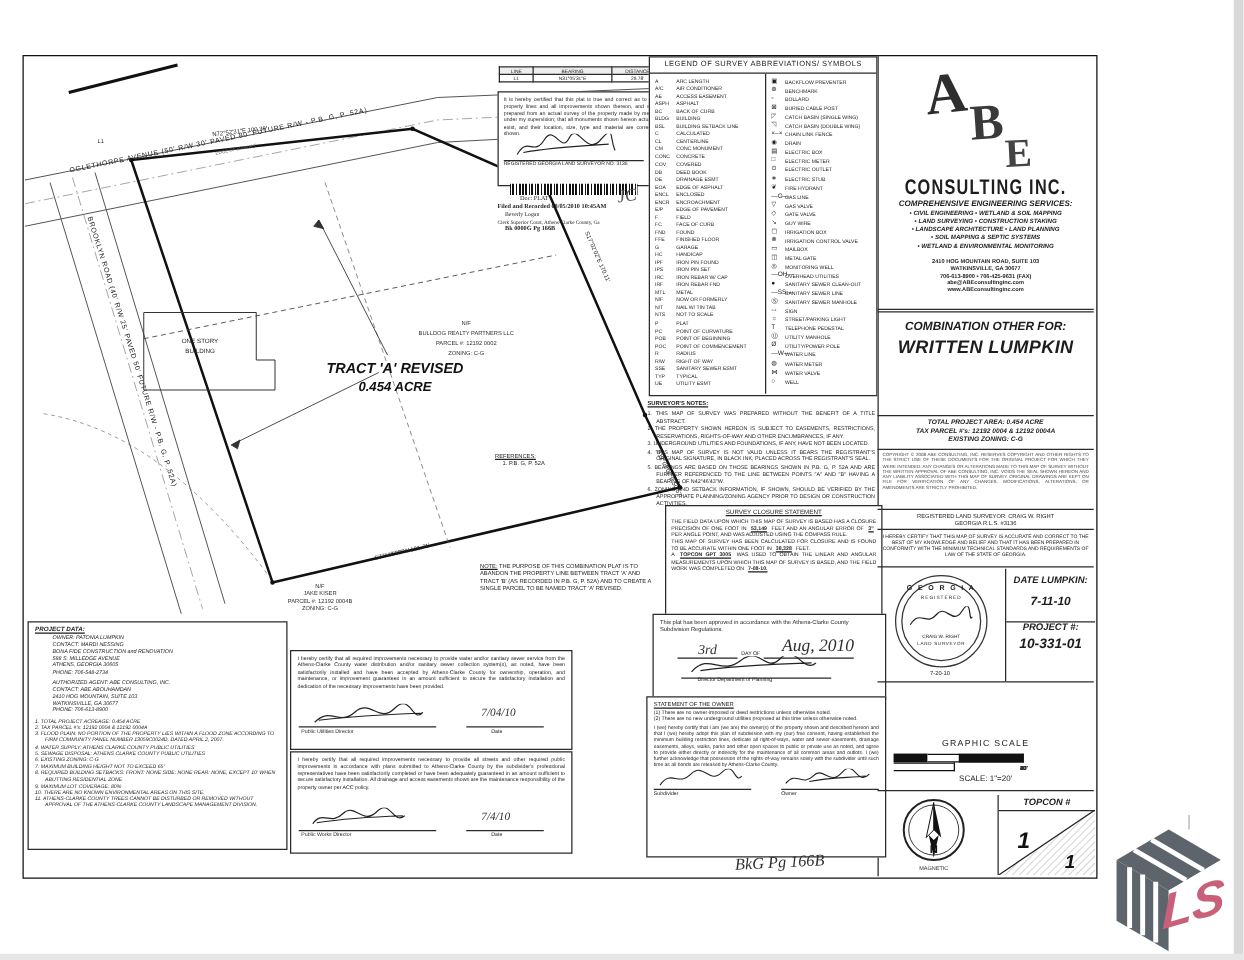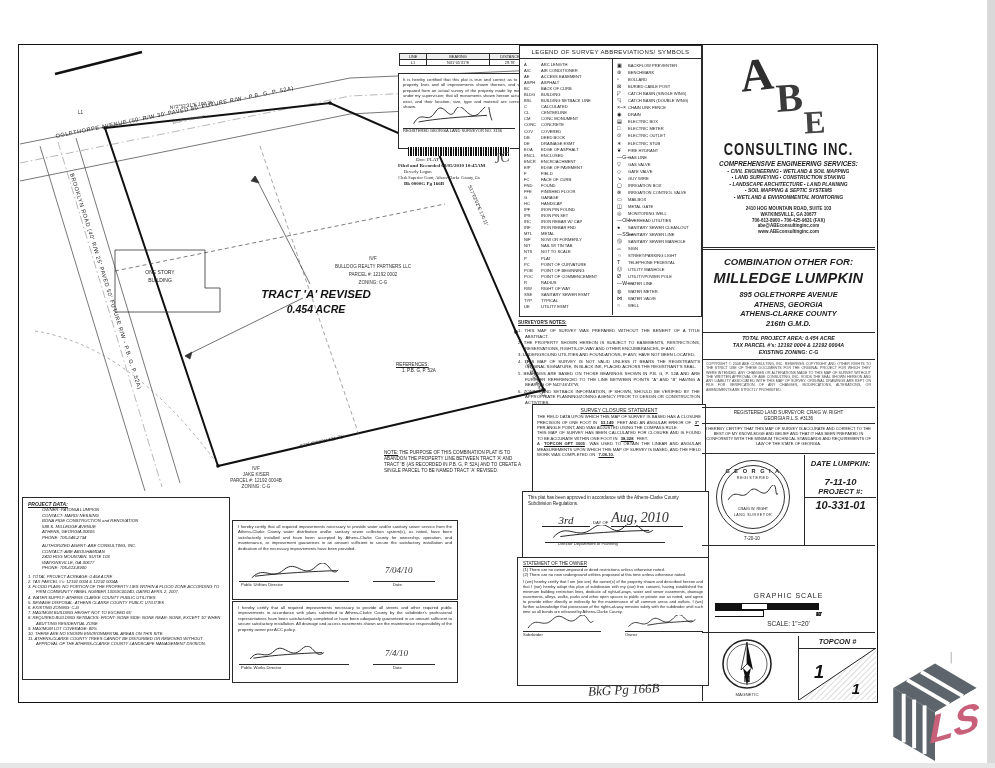--- a/index.html
+++ b/index.html
@@ -505,21 +505,21 @@
       <span>WAS USED TO OBTAIN THE LINEAR AND ANGULAR MEASUREMENTS UPON WHICH THIS MAP OF SURVEY IS BASED, AND THE FIELD WORK WAS COMPLETED ON</span>
       <span class="blk">7-08-10.</span>
     </div>
   </div>
 
   <div class="bx" style="left:522px;top:491px;width:175px;height:61px;padding:3px 5px;">
     <div class="t46">This plat has been approved in accordance with the Athens-Clarke County Subdivision Regulations.</div>
     <div style="display:flex;align-items:flex-end;margin-top:2px;height:18px;">
       <span class="hw sigline" style="font-size:11px;width:48px;text-align:center;margin-left:14px;">3rd</span>
       <span class="t42" style="margin:0 3px 1px;">DAY OF</span>
-      <span class="hw sigline" style="font-size:14px;width:72px;text-align:left;">Aug, 2010</span>
+      <span class="hw sigline" style="font-size:14px;width:72px;text-align:right;">Aug, 2010</span>
     </div>
     <svg class="svg-sig" width="110" height="16" viewBox="0 0 120 18" style="margin:-2px 0 0 20px;">
       <path d="M4,14 C20,-4 30,18 48,4 S70,16 84,2 104,16 116,6 M12,13 C40,9 80,7 112,6" fill="none" stroke="#222" stroke-width="1.1"></path>
     </svg>
     <div class="hl" style="left:22px;width:120px;top:50px;"></div>
     <div class="t42" style="margin-left:30px;">Director Department of Planning</div>
   </div>
 
   <div class="bx" style="left:517px;top:557px;width:180px;height:121px;padding:3px 5px;">
     <div class="t46 u">STATEMENT OF THE OWNER</div>
@@ -618,27 +618,21 @@
       <div style="font-size:4.5px;line-height:5.8px;font-weight:bold;">2410 HOG MOUNTAIN ROAD, SUITE 103</div>
         <div style="font-size:4.5px;line-height:5.8px;font-weight:bold;">WATKINSVILLE, GA 30677</div>
         <div style="font-size:4.5px;line-height:5.8px;font-weight:bold;">706-613-8900 ▪ 706-425-9631 (FAX)</div>
         <div style="font-size:4.5px;line-height:5.8px;font-weight:bold;">abe@ABEconsultinginc.com</div>
         <div style="font-size:4.5px;line-height:5.8px;font-weight:bold;">www.ABEconsultinginc.com</div>
     </div>
     <div class="hl" style="left:0;top:203px;width:173px;"></div>
     <div class="hl" style="left:0;top:205px;width:173px;"></div>
 
     <div class="c bi abs" style="left:0;top:212px;width:173px;font-size:9.5px;">COMBINATION OTHER FOR:</div>
-    <div class="c bi abs" style="left:0;top:226px;width:173px;font-size:14.5px;letter-spacing:0.3px;">MILLEDGE LUMPKIN</div>
-    <div class="abs c" style="left:0;top:246px;width:173px;">
-      <div class="bi" style="font-size:7.4px;line-height:9.6px;">895 OGLETHORPE AVENUE</div>
-        <div class="bi" style="font-size:7.4px;line-height:9.6px;">ATHENS, GEORGIA</div>
-        <div class="bi" style="font-size:7.4px;line-height:9.6px;">ATHENS-CLARKE COUNTY</div>
-        <div class="bi" style="font-size:7.4px;line-height:9.6px;">216th G.M.D.</div>
-    </div>
+    <div class="c bi abs" style="left:0;top:226px;width:173px;font-size:14.5px;letter-spacing:0.3px;">WRITTEN LUMPKIN</div>
     <div class="hl" style="left:0;top:288px;width:173px;"></div>
 
     <div class="abs c" style="left:0;top:291px;width:173px;">
       <div class="bi" style="font-size:5.3px;line-height:7px;">TOTAL PROJECT AREA:  0.454 ACRE</div>
       <div class="bi" style="font-size:5.3px;line-height:7px;">TAX PARCEL #'s: 12192 0004 &amp; 12192 0004A</div>
       <div class="bi" style="font-size:5.3px;line-height:7px;">EXISTING ZONING:  C-G</div>
     </div>
     <div class="hl" style="left:0;top:315px;width:173px;"></div>
 
     <div class="abs t36 j" style="left:4px;top:318px;width:165px;color:#444;">COPYRIGHT © 2008 ABE CONSULTING, INC. RESERVES COPYRIGHT AND OTHER RIGHTS TO THE STRICT USE OF THESE DOCUMENTS FOR THE ORIGINAL PROJECT FOR WHICH THEY WERE INTENDED. ANY CHANGES OR ALTERATIONS MADE TO THIS MAP OF SURVEY WITHOUT THE WRITTEN APPROVAL OF ABE CONSULTING, INC. VOIDS THE SEAL SHOWN HEREON AND ANY LIABILITY ASSOCIATED WITH THIS MAP OF SURVEY. ORIGINAL DRAWINGS ARE KEPT ON FILE FOR VERIFICATION OF ANY CHANGES, MODIFICATIONS, ALTERATIONS, OR AMENDMENTS ARE STRICTLY PROHIBITED.</div>
@@ -660,21 +654,21 @@
       </svg>
       <div class="c abs" style="left:0;top:46px;width:72px;font-size:3.8px;">CRAIG W. RIGHT</div>
       <div class="c abs" style="left:0;top:52px;width:72px;font-size:3.6px;letter-spacing:0.6px;">LAND SURVEYOR</div>
     </div>
     <div class="c abs" style="left:14px;top:492px;width:72px;font-size:4.6px;">7-20-10</div>
 
     <div class="abs" style="left:102px;top:411px;width:71px;height:90px;border-left:1px solid #2a2a2a;">
       <div class="c bi" style="font-size:7.6px;line-height:9px;margin-top:4px;">DATE LUMPKIN:</div>
       <div class="c bi" style="font-size:9.5px;margin-top:8px;">7-11-10</div>
       <div class="hl" style="left:0;top:42px;width:71px;"></div>
-      <div class="c bi" style="font-size:7.6px;">PROJECT #:</div>
+      <div class="c bi" style="font-size:7.6px;margin-top:10px;">PROJECT #:</div>
       <div class="c bi" style="font-size:11px;margin-top:3px;">10-331-01</div>
     </div>
     <div class="hl" style="left:0;top:501px;width:173px;"></div>
 
 
     <div class="c abs" style="left:0;top:548px;width:173px;font-size:7px;letter-spacing:1px;">GRAPHIC SCALE</div>
     <div class="abs" style="left:13px;top:559px;width:148px;height:20px;">
       <div class="sb-seg" style="width:25px;background:#111;border-left:1px solid #111;"></div>
       <div class="sb-seg" style="width:25px;background:#fff;"></div>
       <div class="sb-seg" style="width:50px;background:#111;"></div>

